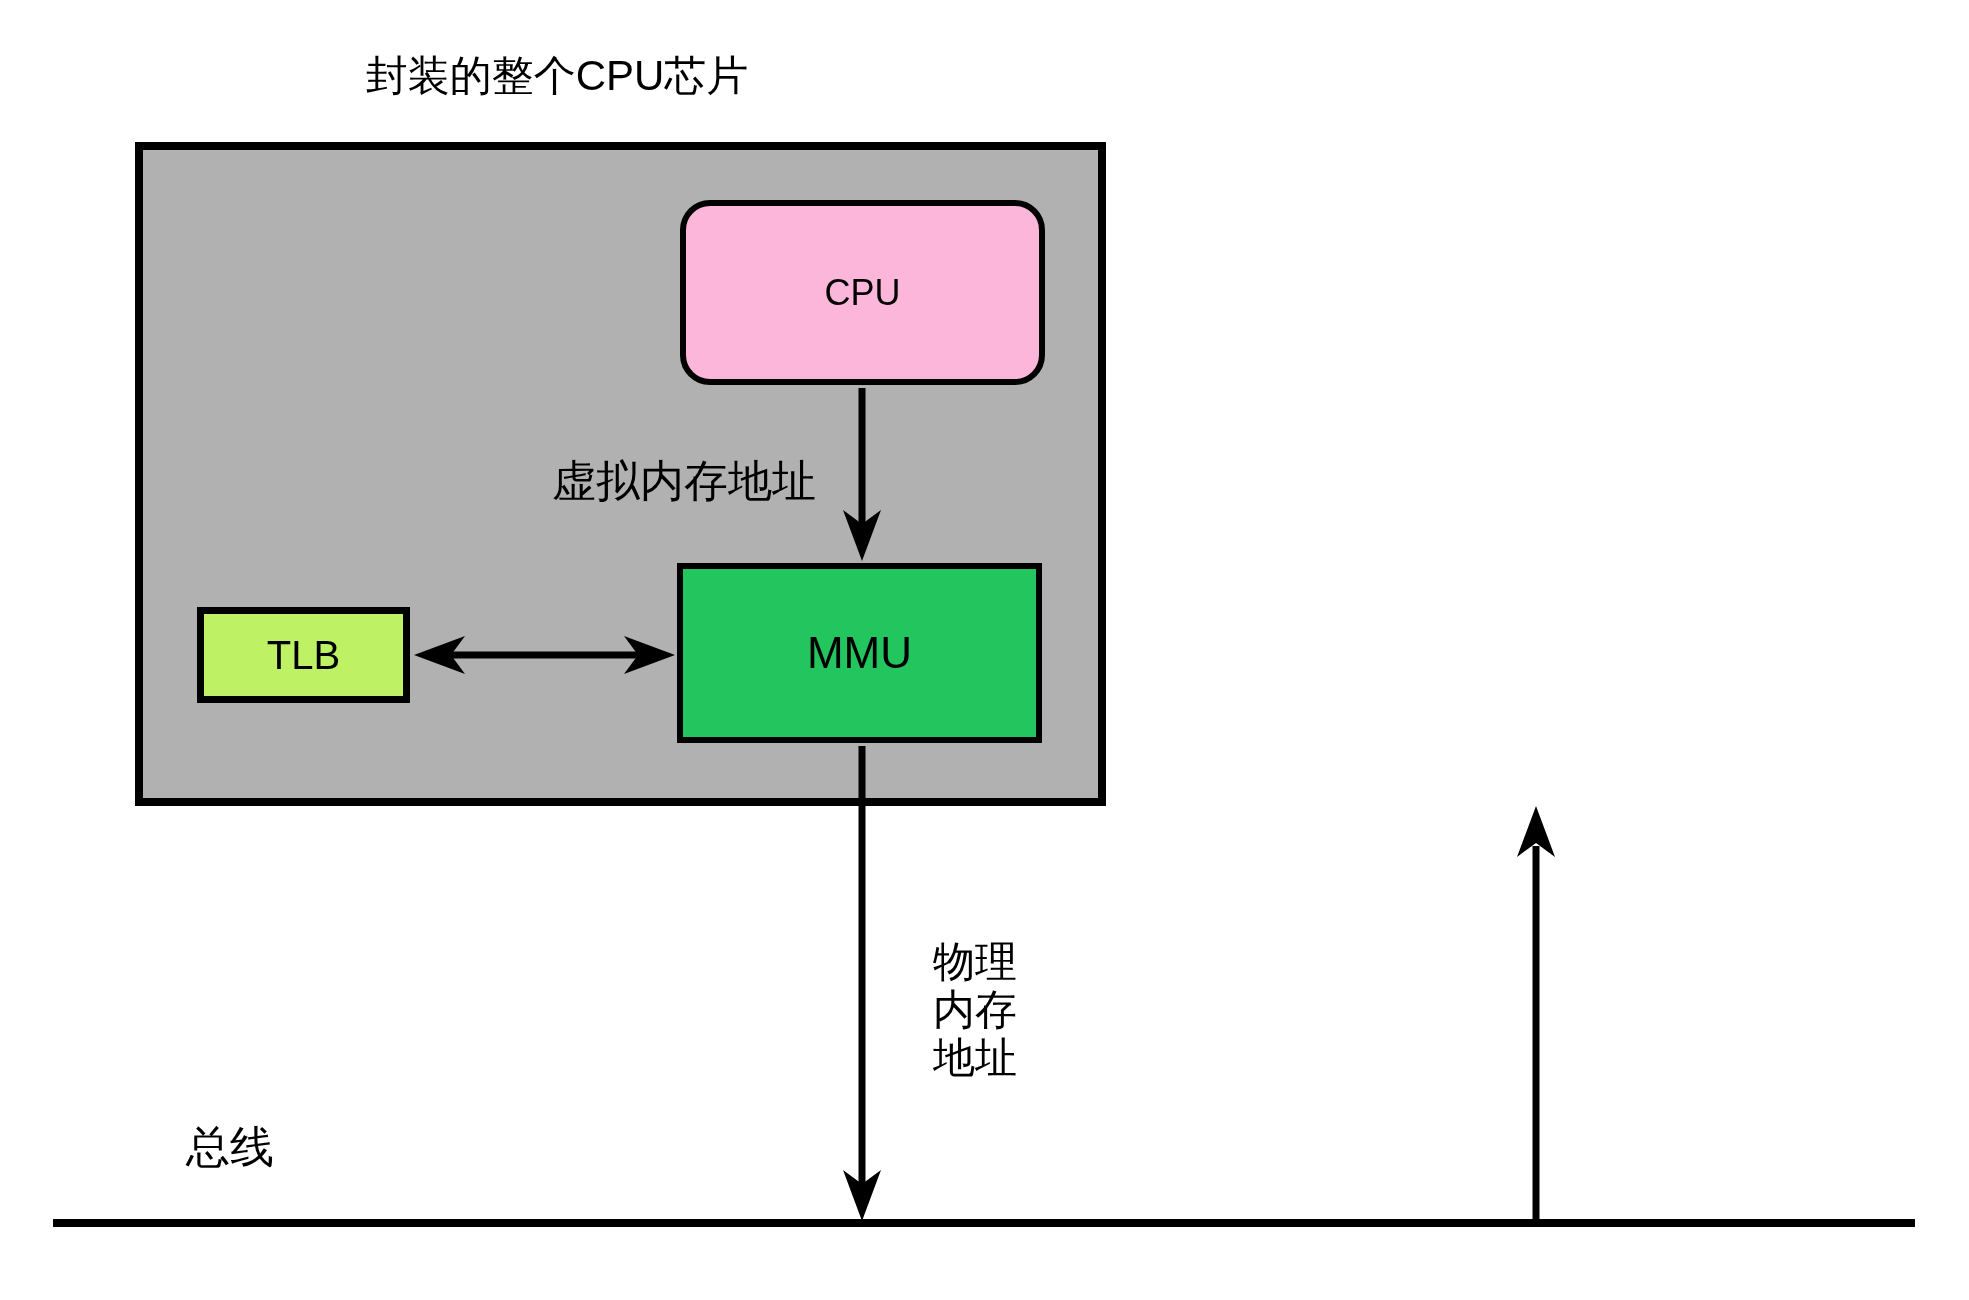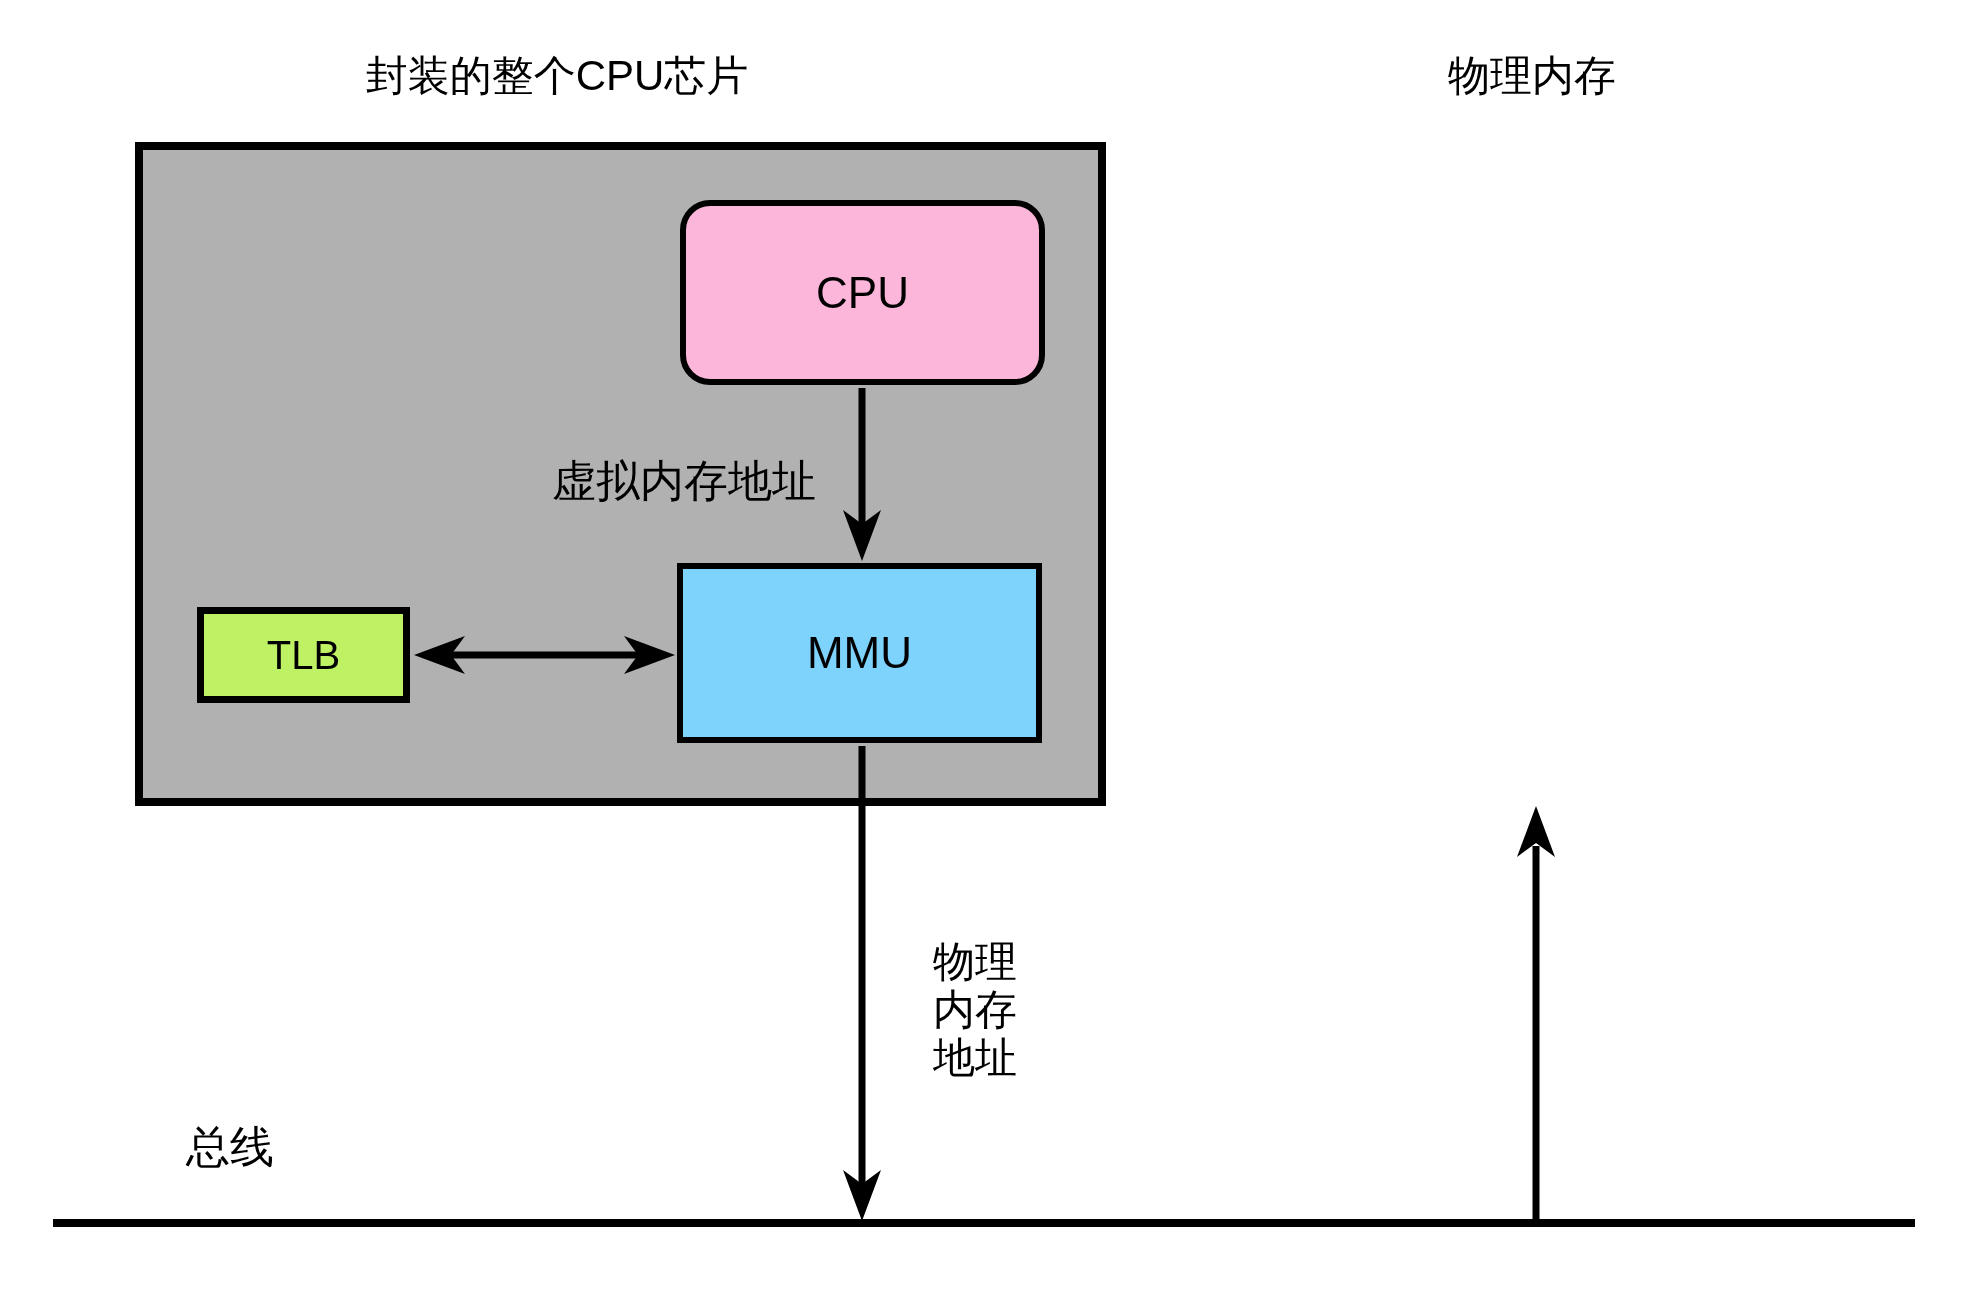--- a/index.html
+++ b/index.html
@@ -40,28 +40,28 @@
   }
   .cpu-box {
     position: absolute;
     left: 680px; top: 200px;
     width: 365px; height: 185px;
     box-sizing: border-box;
     background: #fbb6d9;
     border: 6px solid #000000;
     border-radius: 30px;
     display: flex; align-items: center; justify-content: center;
-    font-size: 44px;
+    font-size: 36px;
   }
   .mmu-box {
     position: absolute;
     left: 677px; top: 563px;
     width: 365px; height: 180px;
     box-sizing: border-box;
-    background: #7dd3fc;
+    background: #22c55e;
     border: 6px solid #000000;
     display: flex; align-items: center; justify-content: center;
     font-size: 44px;
   }
   .tlb-box {
     position: absolute;
     left: 197px; top: 607px;
     width: 213px; height: 96px;
     box-sizing: border-box;
     background: #bef264;
@@ -113,21 +113,20 @@
     width: 1969px; height: 1300px;
     pointer-events: none;
   }
 </style>
 </head>
 <body>
 
 <div class="canvas">
 
   <div class="label chip-title">封装的整个CPU芯片</div>
-  <div class="label memory-title">物理内存</div>
 
   <div class="chip-box"></div>
 
   <div class="cpu-box">
     <span>CPU</span>
   </div>
 
   <div class="label virtual-label">虚拟内存地址</div>
 
   <div class="mmu-box">

